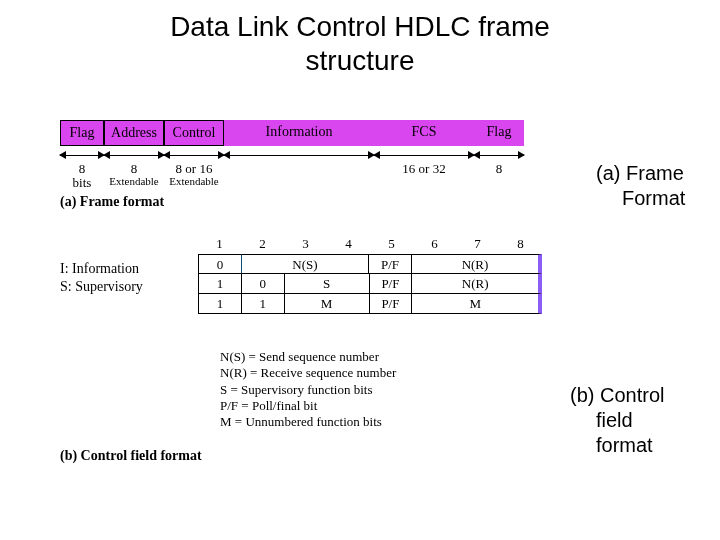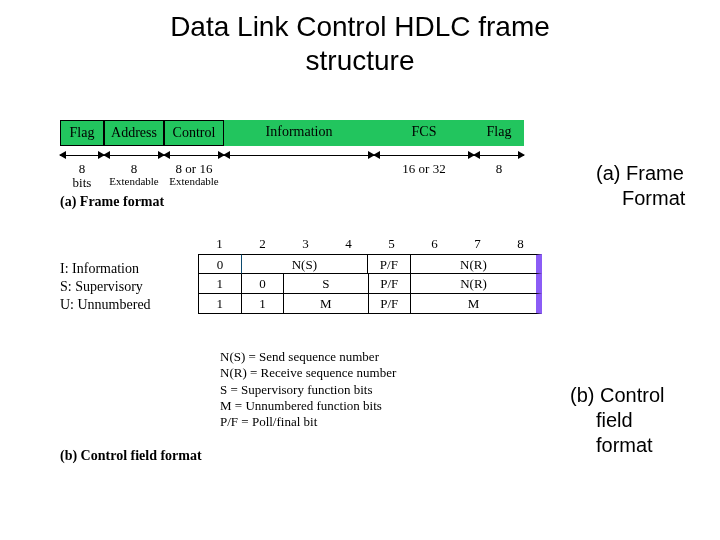--- a/index.html
+++ b/index.html
@@ -29,21 +29,21 @@
   
   .frame-row { position: relative; height: 30px; }
   .cell {
     position: absolute;
     top: 0;
     height: 26px;
     border: 1px solid #000;
     font-size: 14px;
     text-align: center;
     line-height: 24px;
-    background: #22c55e;
+    background: #d946ef;
   }
   .dim-row { position: relative; height: 40px; font-size: 13px; }
   .dim {
     position: absolute;
     text-align: center;
     top: 0;
   }
   .dim .arrows {
     position: relative;
     height: 12px;
@@ -93,21 +93,21 @@
     flex: 1;
     font-size: 13px;
     text-align: center;
     line-height: 20px;
   }
   .row .bc {
     border-top: 1px solid #000;
     border-bottom: 1px solid #000;
     border-left: 1px solid #000;
   }
-  .row .bc:last-child { border-right: 6px solid #8b5cf6; }
+  .row .bc:last-child { border-right: 4px solid #8b5cf6; }
   .row + .row .bc { border-top: none; }
 
   .glossary {
     position: absolute;
     left: 160px;
     top: 115px;
     font-size: 13px;
     line-height: 1.25;
   }
   .cap-b-wrap {
@@ -198,21 +198,20 @@
       <div class="lab">8</div>
     </div>
   </div>
 
   <div class="cap-a">(a) Frame format</div>
 
   <div class="ctl-area">
     <div class="legend-left">
       <div>I: Information</div>
       <div>S: Supervisory</div>
-      <div>U: Unnumbered</div>
     </div>
 
     <div class="ctl-table">
       <div class="bitnum-row">
         <div class="bc">1</div>
         <div class="bc">2</div>
         <div class="bc">3</div>
         <div class="bc">4</div>
         <div class="bc">5</div>
         <div class="bc">6</div>
@@ -241,22 +240,22 @@
         <div class="bc" style="flex:2">M</div>
         <div class="bc">P/F</div>
         <div class="bc" style="flex:3">M</div>
       </div>
     </div>
 
     <div class="glossary">
       <div>N(S) = Send sequence number</div>
       <div>N(R) = Receive sequence number</div>
       <div>S = Supervisory function bits</div>
+      <div>P/F = Poll/final bit</div>
       <div>M = Unnumbered function bits</div>
-      <div>P/F = Poll/final bit</div>
     </div>
 
     <div class="cap-b-wrap">
       <div class="cap-b">(b) Control field format</div>
     </div>
   </div>
 </div>
 
 <div class="right-ann ra1">
   <span>(a) Frame</span><br>

